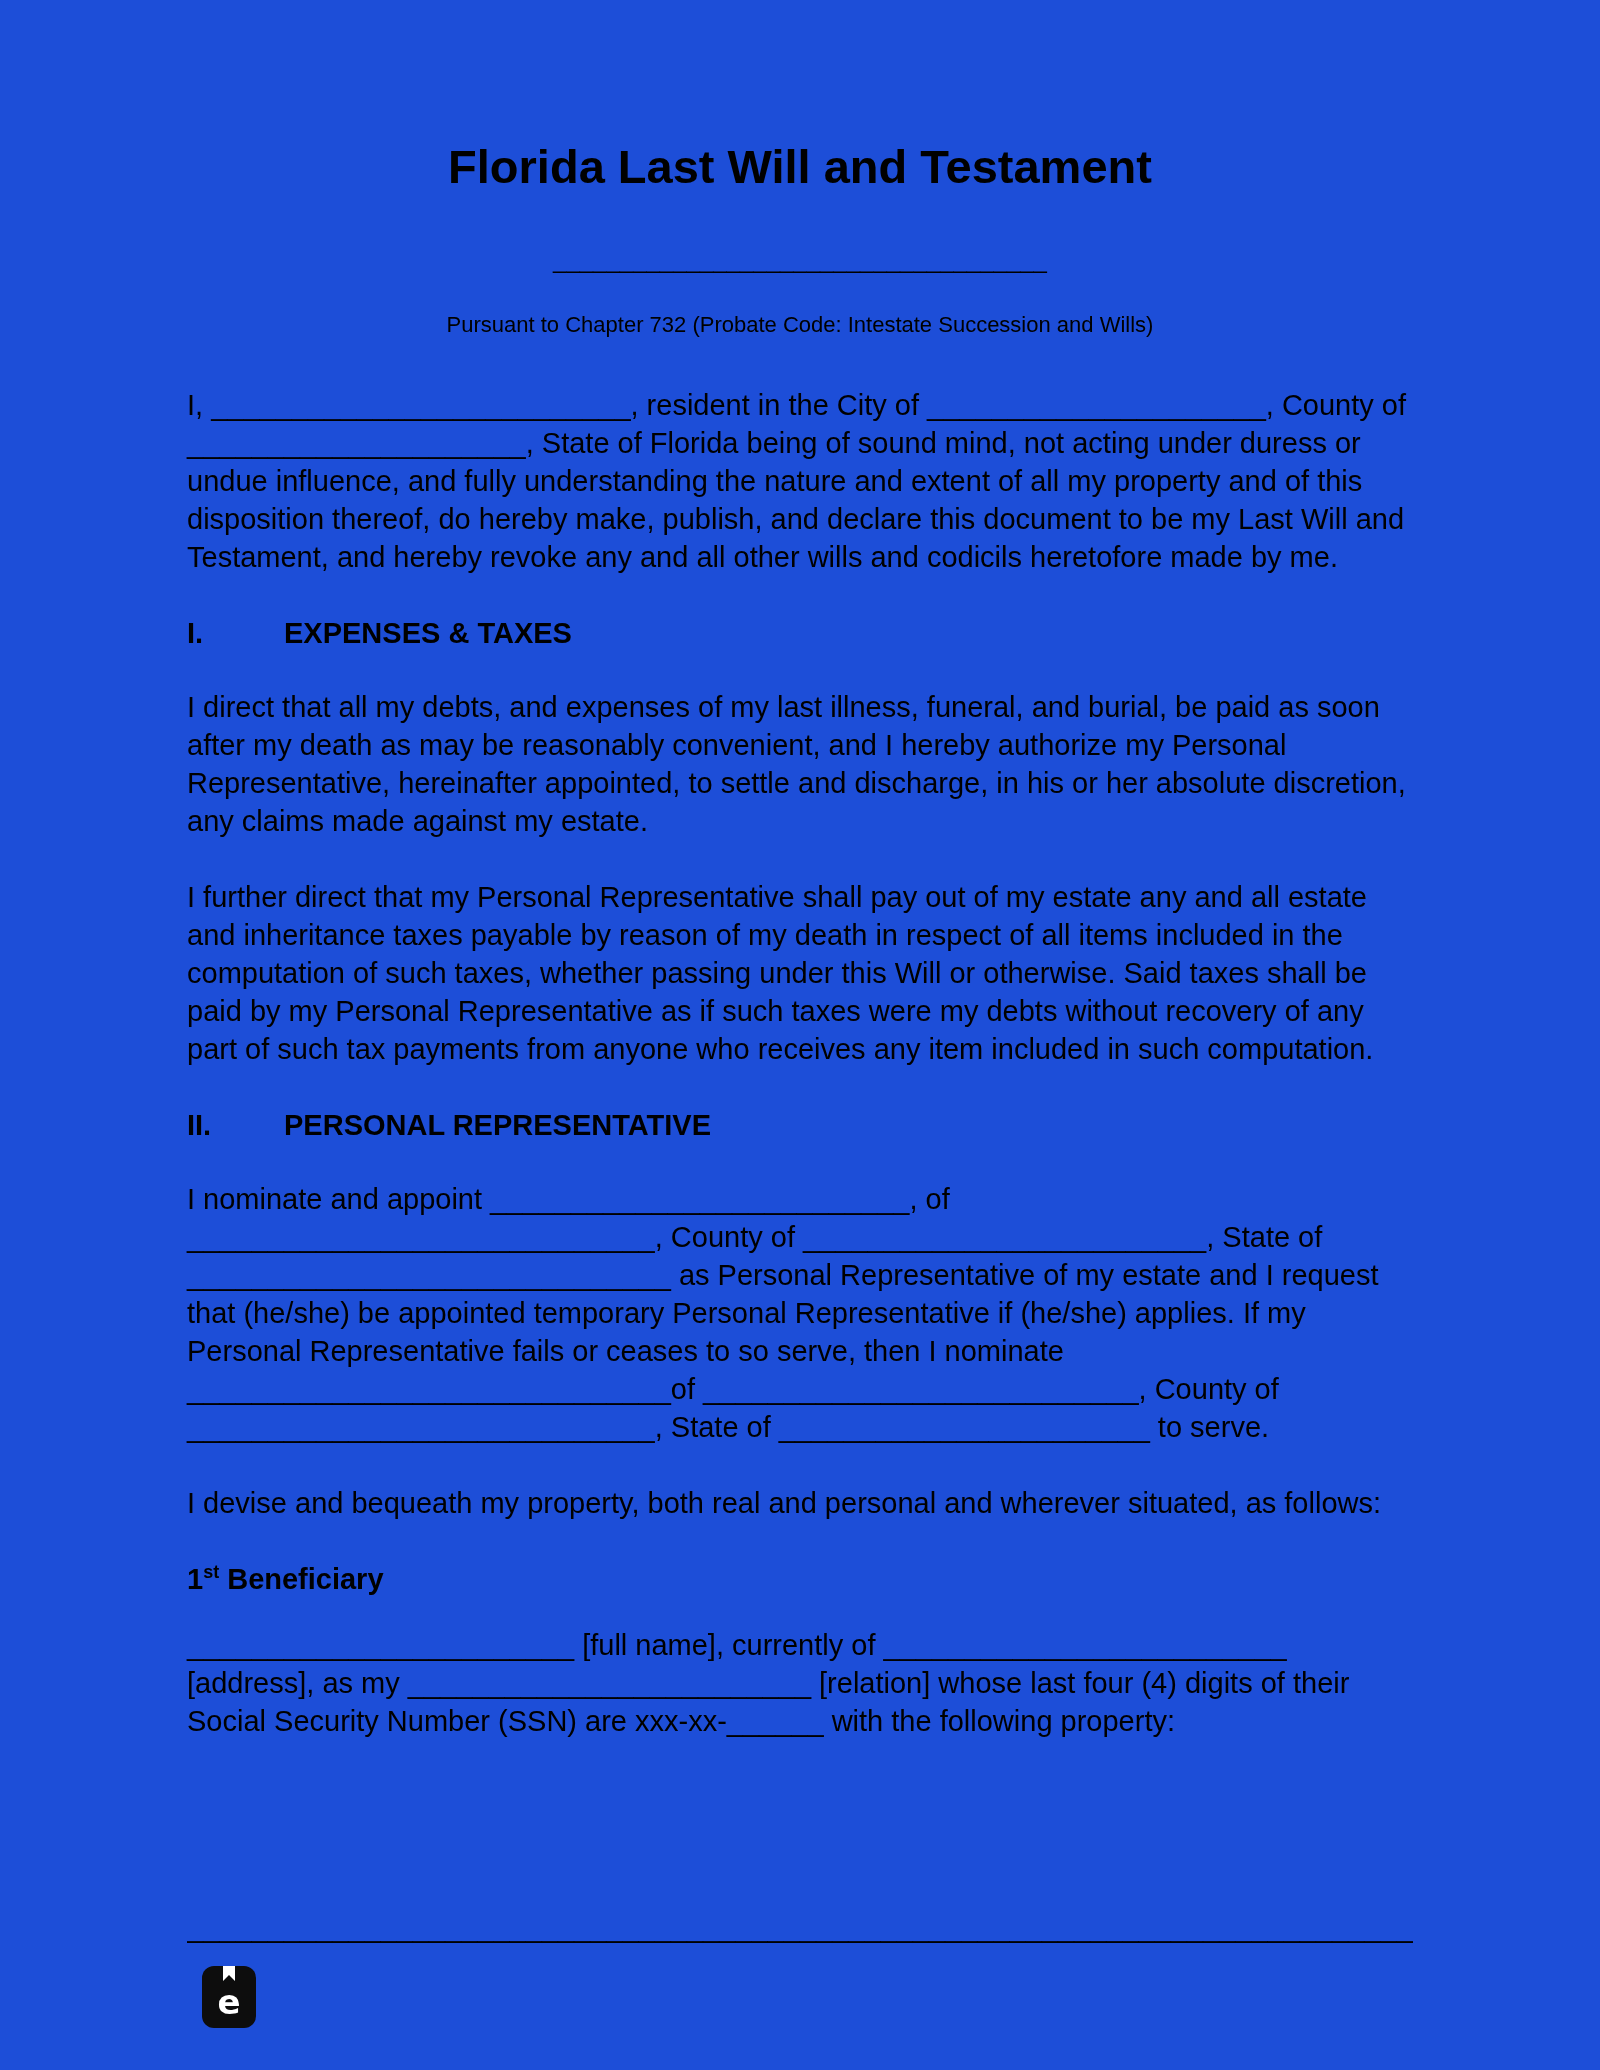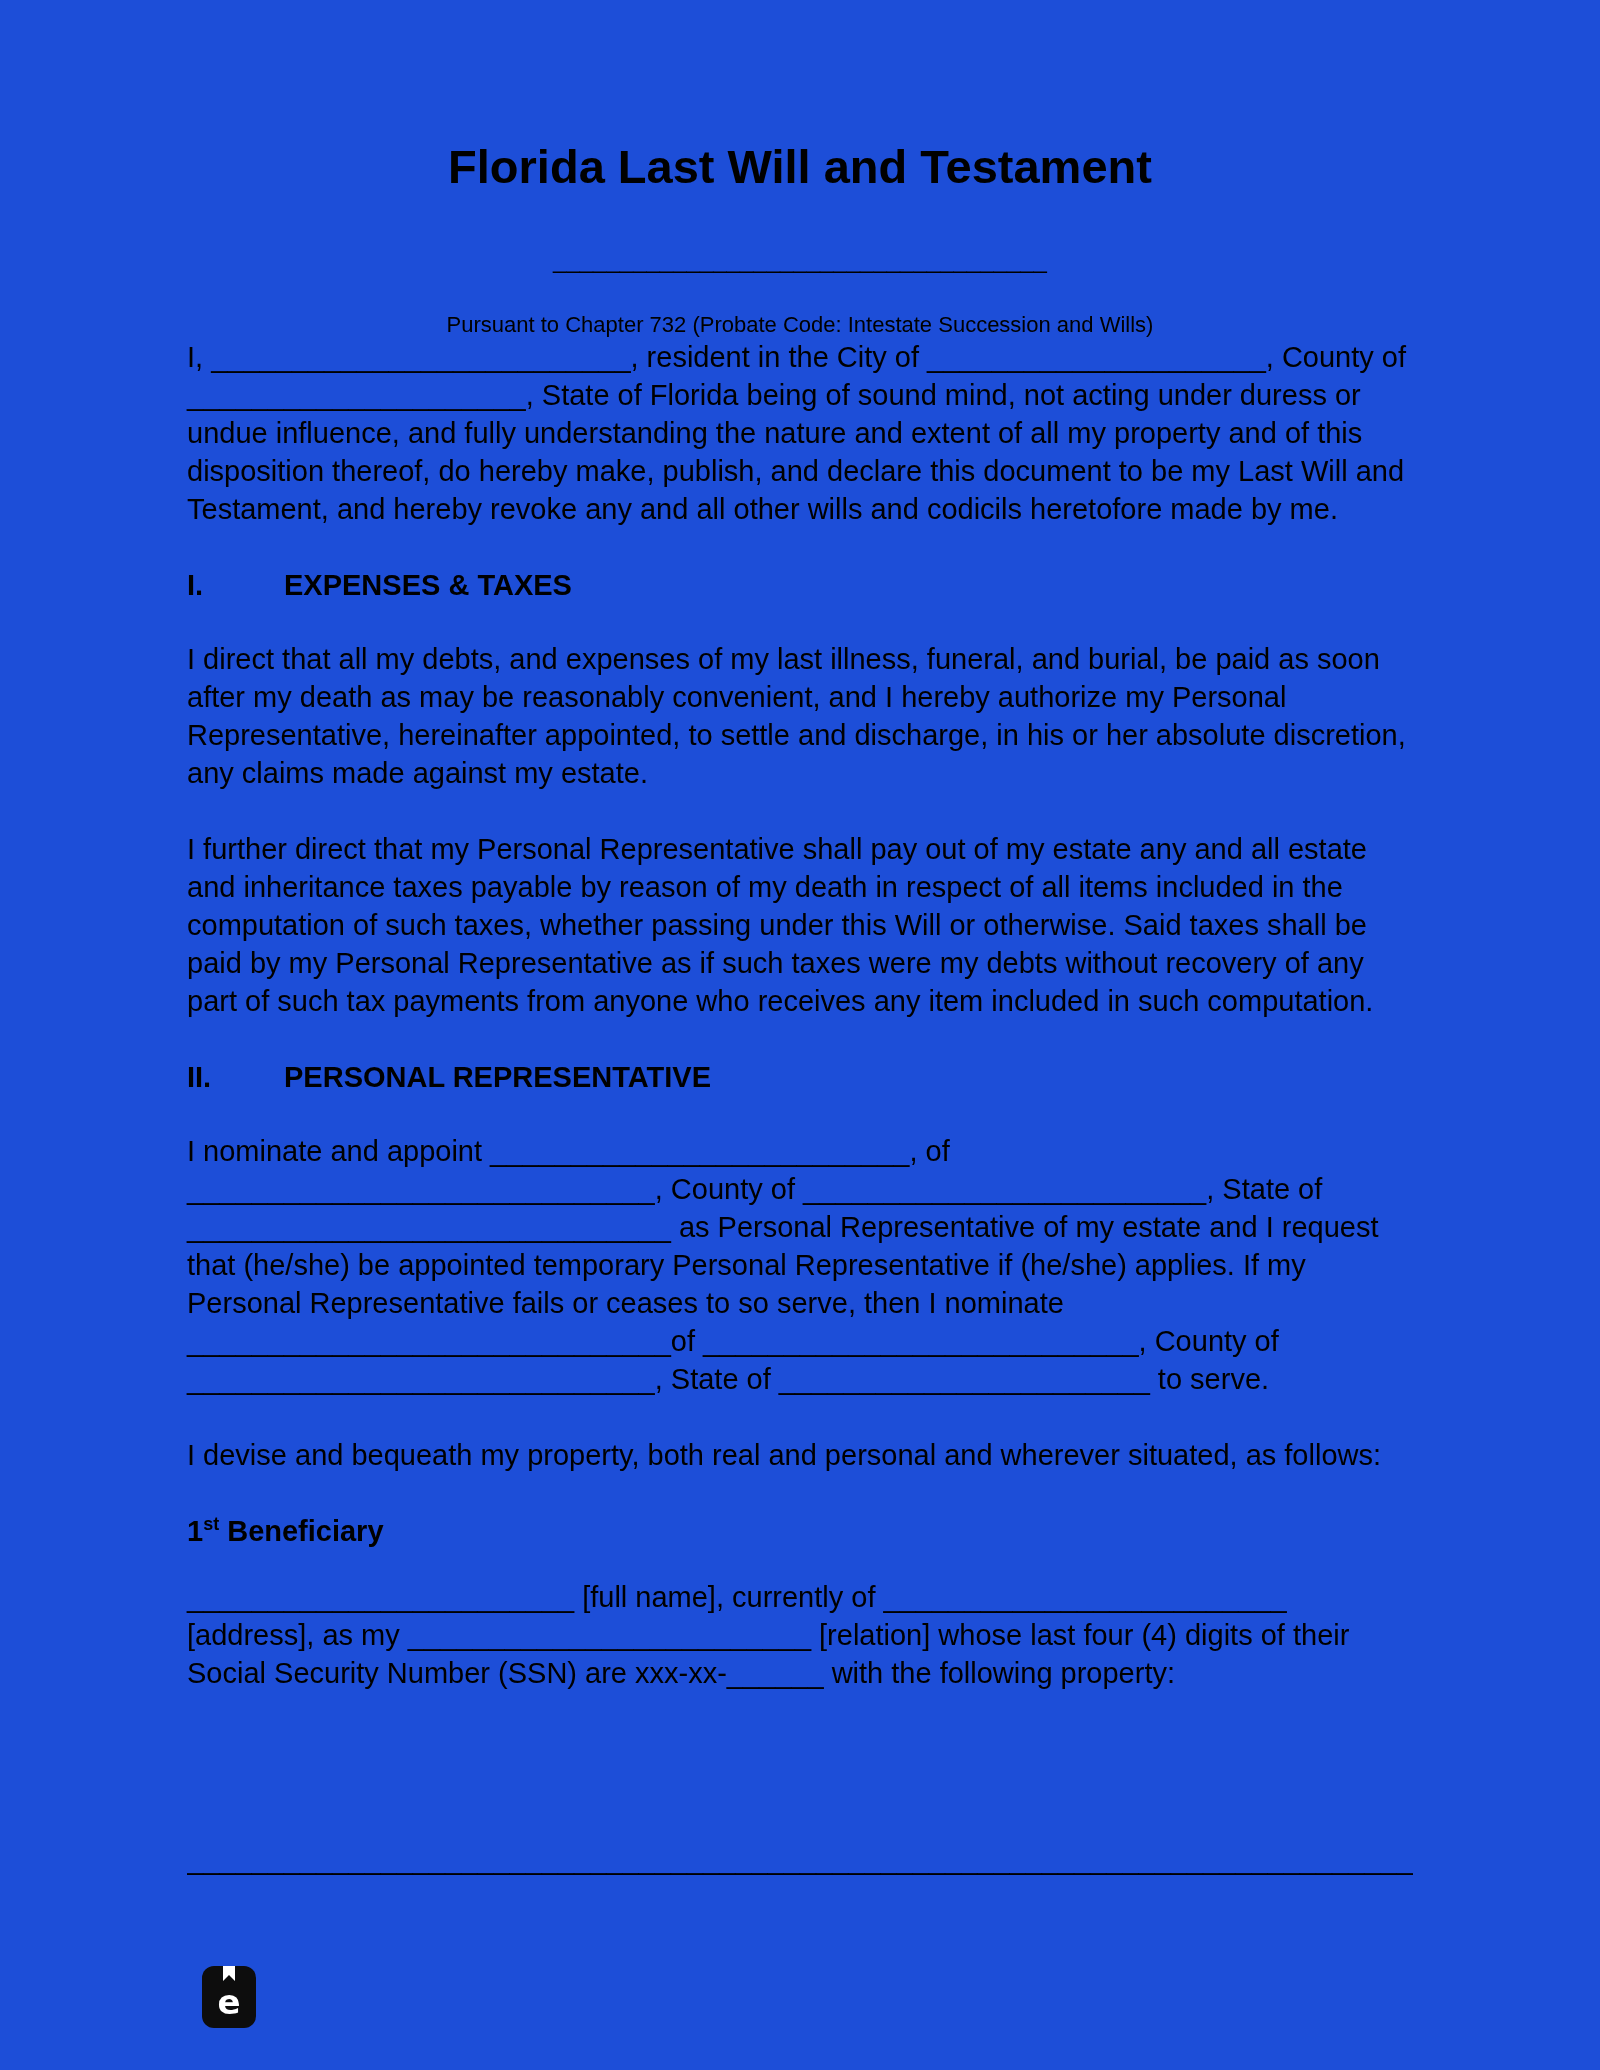--- a/index.html
+++ b/index.html
@@ -44,20 +44,21 @@
     text-align: center;
     font-size: 22px;
   }
   .body-text {
     font-size: 29px;
     line-height: 38px;
     margin: 0 0 38px 0;
     text-align: left;
   }
   .intro {
+    margin-top: 48px;
   }
   .section-heading {
     display: flex;
     font-size: 29px;
     line-height: 38px;
     font-weight: bold;
     margin: 20px 0 36px 0;
   }
   .sec-num {
     width: 97px;
@@ -70,21 +71,21 @@
     margin: 16px 0 28px 0;
   }
   .beneficiary-heading sup {
     font-size: 0.62em;
     vertical-align: super;
     line-height: 0;
   }
   .property-line {
     position: absolute;
     left: 187px;
-    top: 1840px;
+    top: 1908px;
     width: 1226px;
     font-size: 29px;
     line-height: 38px;
     white-space: nowrap;
     overflow: hidden;
   }
   .logo {
     position: absolute;
     left: 202px;
     top: 1966px;

